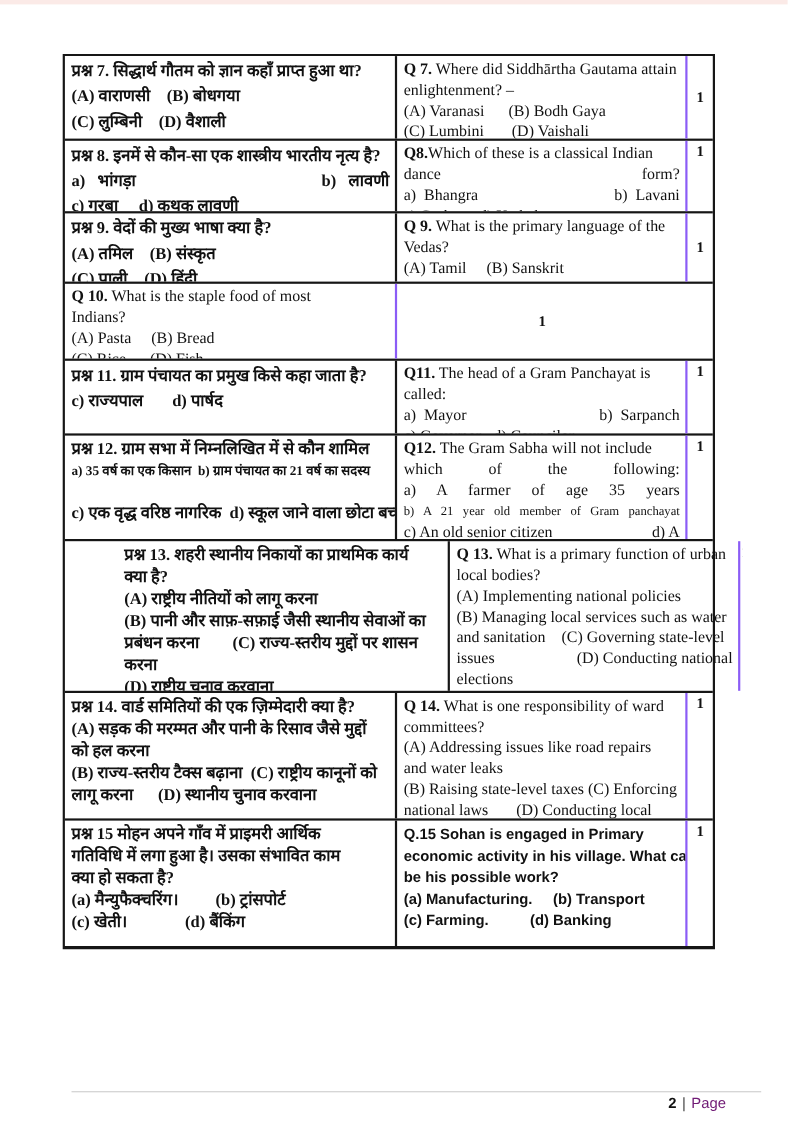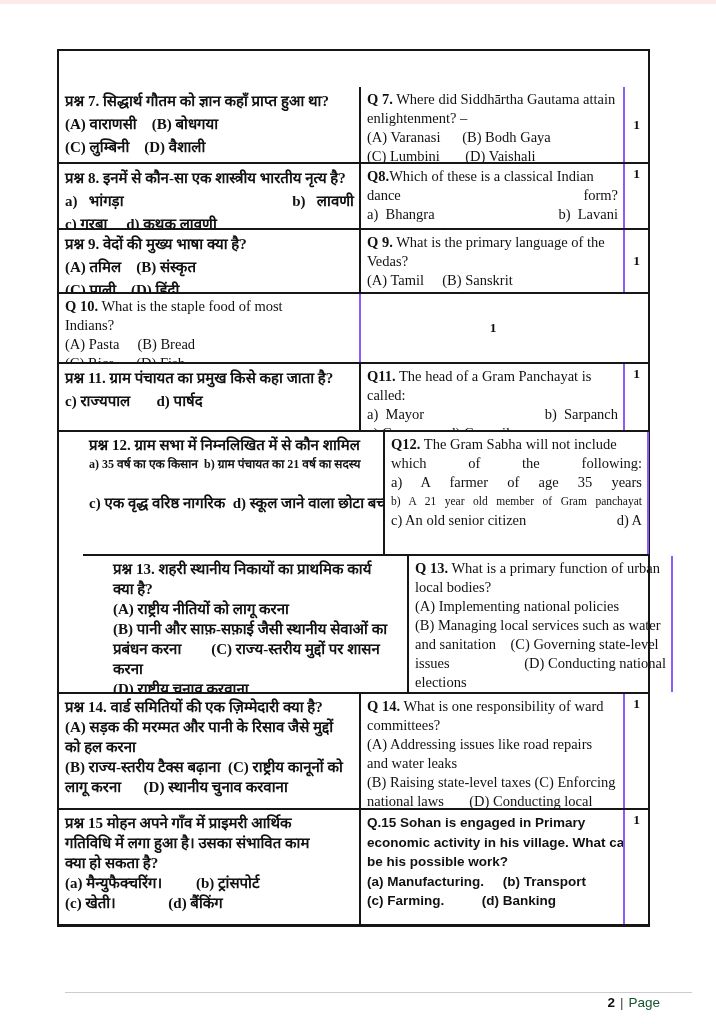--- a/index.html
+++ b/index.html
@@ -32,29 +32,29 @@
   .line.jlast{white-space:normal;text-align:justify;text-align-last:justify}
   .line.small{font-size:11.5px}
   .hindi .line.small{font-size:12px;line-height:18px}
   .footer-rule{position:absolute;left:65px;top:992px;width:627px;height:1px;background:#cccccc}
   .page-footer{
     position:absolute;top:995px;right:56px;
     font-family:"Liberation Sans",sans-serif;font-size:13.5px;color:#222;
   }
   .page-number{font-weight:bold;color:#111}
   .footer-sep{margin:0 5px;color:#444}
-  .footer-label{color:#14532d}
+  .footer-label{color:#701a75}
 </style>
 </head>
 <body>
 
 <div class="scan-edge"></div>
 
 <div class="qtable" id="qtable">
-    <div class="qrow" style="height: 77px; margin-top: 36px;">
+    <div class="qrow" style="height: 77px;">
       <div class="cell hindi tall">
         <div class="line">प्रश्न 7. सिद्धार्थ गौतम को ज्ञान कहाँ प्राप्त हुआ था?</div>
         <div class="line">(A) वाराणसी&nbsp;&nbsp;&nbsp;&nbsp;(B) बोधगया</div>
         <div class="line">(C) लुम्बिनी&nbsp;&nbsp;&nbsp;&nbsp;(D) वैशाली</div>
       </div>
       <div class="cell english">
         <div class="line"><b>Q 7.</b> Where did Siddhārtha Gautama attain</div>
         <div class="line">enlightenment? –</div>
         <div class="line">(A) Varanasi&nbsp;&nbsp;&nbsp;&nbsp;&nbsp;&nbsp;(B) Bodh Gaya</div>
         <div class="line">(C) Lumbini&nbsp;&nbsp;&nbsp;&nbsp;&nbsp;&nbsp;&nbsp;(D) Vaishali</div>
@@ -116,21 +116,21 @@
         <div class="line"><b>Q11.</b> The head of a Gram Panchayat is</div>
         <div class="line">called:</div>
         <div class="line spread">
           <span>a)&nbsp;&nbsp;Mayor</span>
           <span>b)&nbsp;&nbsp;Sarpanch</span>
         </div>
         <div class="line">c) Governor&nbsp;&nbsp;&nbsp;d) Councilor</div>
       </div>
       <div class="cell marks">1</div>
     </div>
-    <div class="qrow" style="height: 124px; margin-left: 24px;">
+    <div class="qrow" style="height: 96px;">
       <div class="cell hindi">
         <div class="line">प्रश्न 12. ग्राम सभा में निम्नलिखित में से कौन शामिल</div>
         <div class="line small">a) 35 वर्ष का एक किसान&nbsp;&nbsp;b) ग्राम पंचायत का 21 वर्ष का सदस्य</div>
         <div class="line">&nbsp;</div>
         <div class="line">c) एक वृद्ध वरिष्ठ नागरिक&nbsp;&nbsp;d) स्कूल जाने वाला छोटा बच्चा</div>
       </div>
       <div class="cell english">
         <div class="line"><b>Q12.</b> The Gram Sabha will not include</div>
         <div class="line spread">
           <span>which</span>

